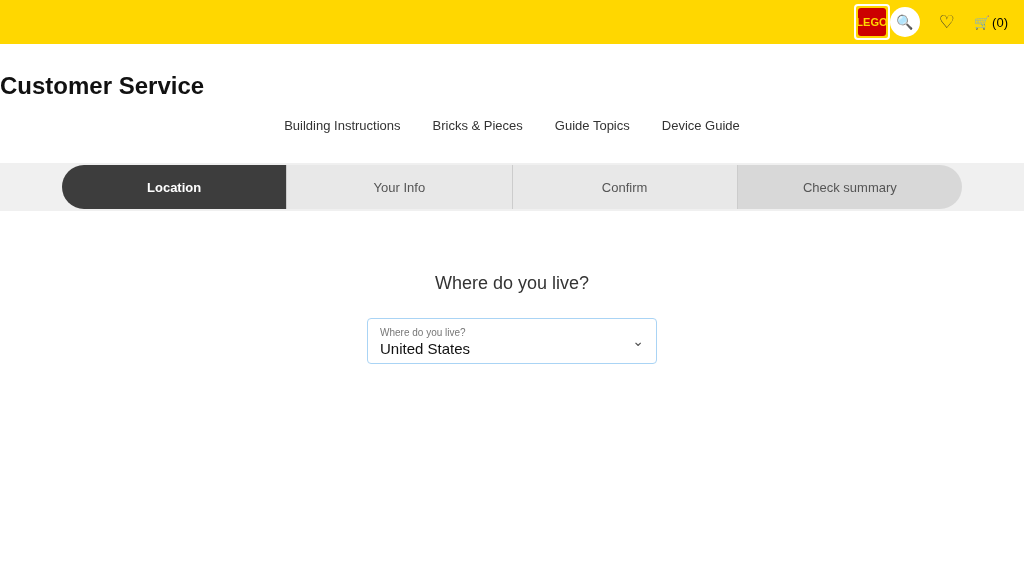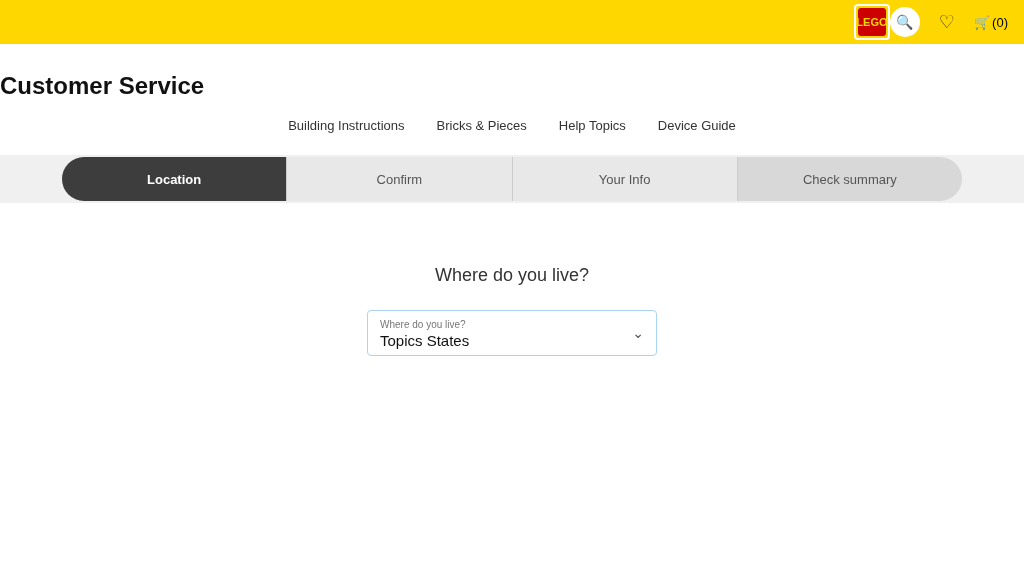--- a/index.html
+++ b/index.html
@@ -85,21 +85,21 @@
       font-size: 24px;
       font-weight: 700;
       color: #111;
     }
 
     
     .nav-links {
       display: flex;
       justify-content: center;
       gap: 32px;
-      padding: 0 0 22px;
+      padding: 0 0 30px;
     }
     .nav-link {
       font-size: 13px;
       color: #333;
       cursor: pointer;
       text-decoration: none;
     }
 
     
     .steps-bar {
@@ -222,45 +222,45 @@
   </div>
 </header>
 
 <div class="page-title-section">
   <h1 class="page-title">Customer Service</h1>
 </div>
 
 <nav class="nav-links">
   <a class="nav-link">Building Instructions</a>
   <a class="nav-link">Bricks &amp; Pieces</a>
-  <a class="nav-link">Help Topics</a>
+  <a class="nav-link">Guide Topics</a>
   <a class="nav-link">Device Guide</a>
 </nav>
 
 <div class="steps-bar">
   <div class="steps-container">
     <div class="step">
       <span>Location</span>
     </div>
     <div class="step">
+      <span>Your Info</span>
+    </div>
+    <div class="step">
       <span>Confirm</span>
-    </div>
-    <div class="step">
-      <span>Your Info</span>
     </div>
     <div class="step">
       <span>Check summary</span>
     </div>
   </div>
 </div>
 
 <main class="main-content">
   <div class="where-label">Where do you live?</div>
 
   <div class="dropdown-wrapper">
     <div class="dropdown-container">
       <span class="dropdown-float-label">Where do you live?</span>
-      <span class="dropdown-value">Topics States</span>
+      <span class="dropdown-value">United States</span>
       <span class="dropdown-arrow">⌄</span>
     </div>
   </div>
 
 </main>
 
 </body></html>

